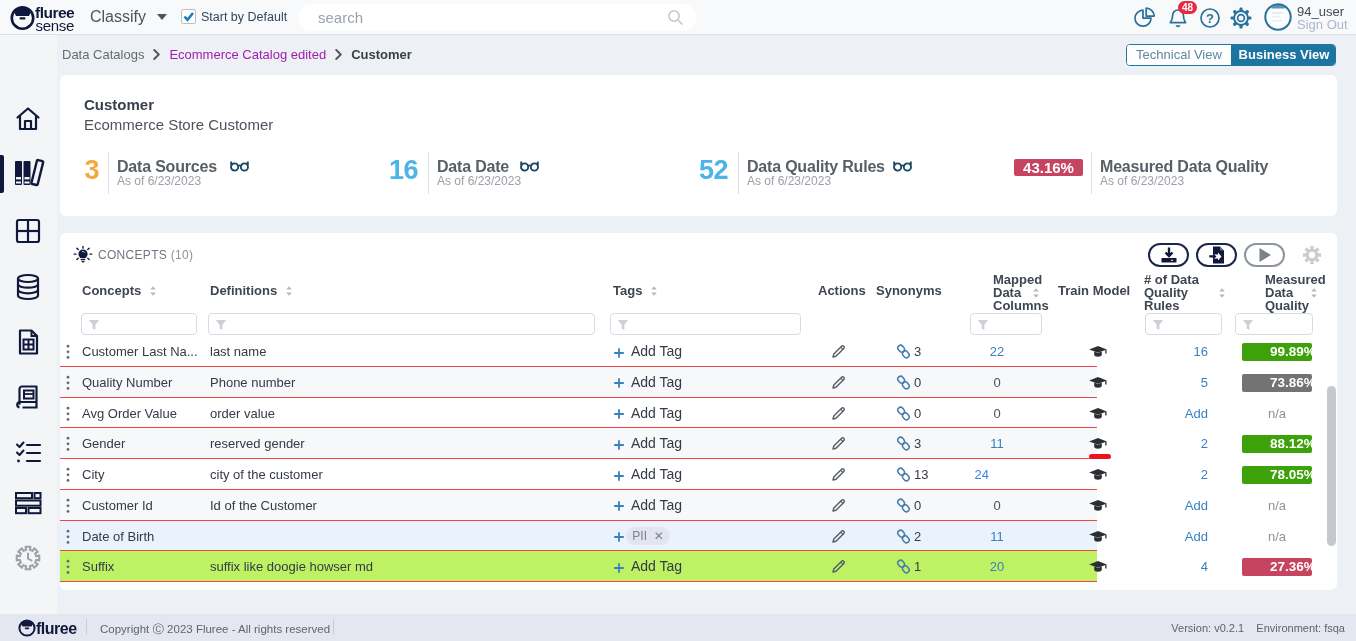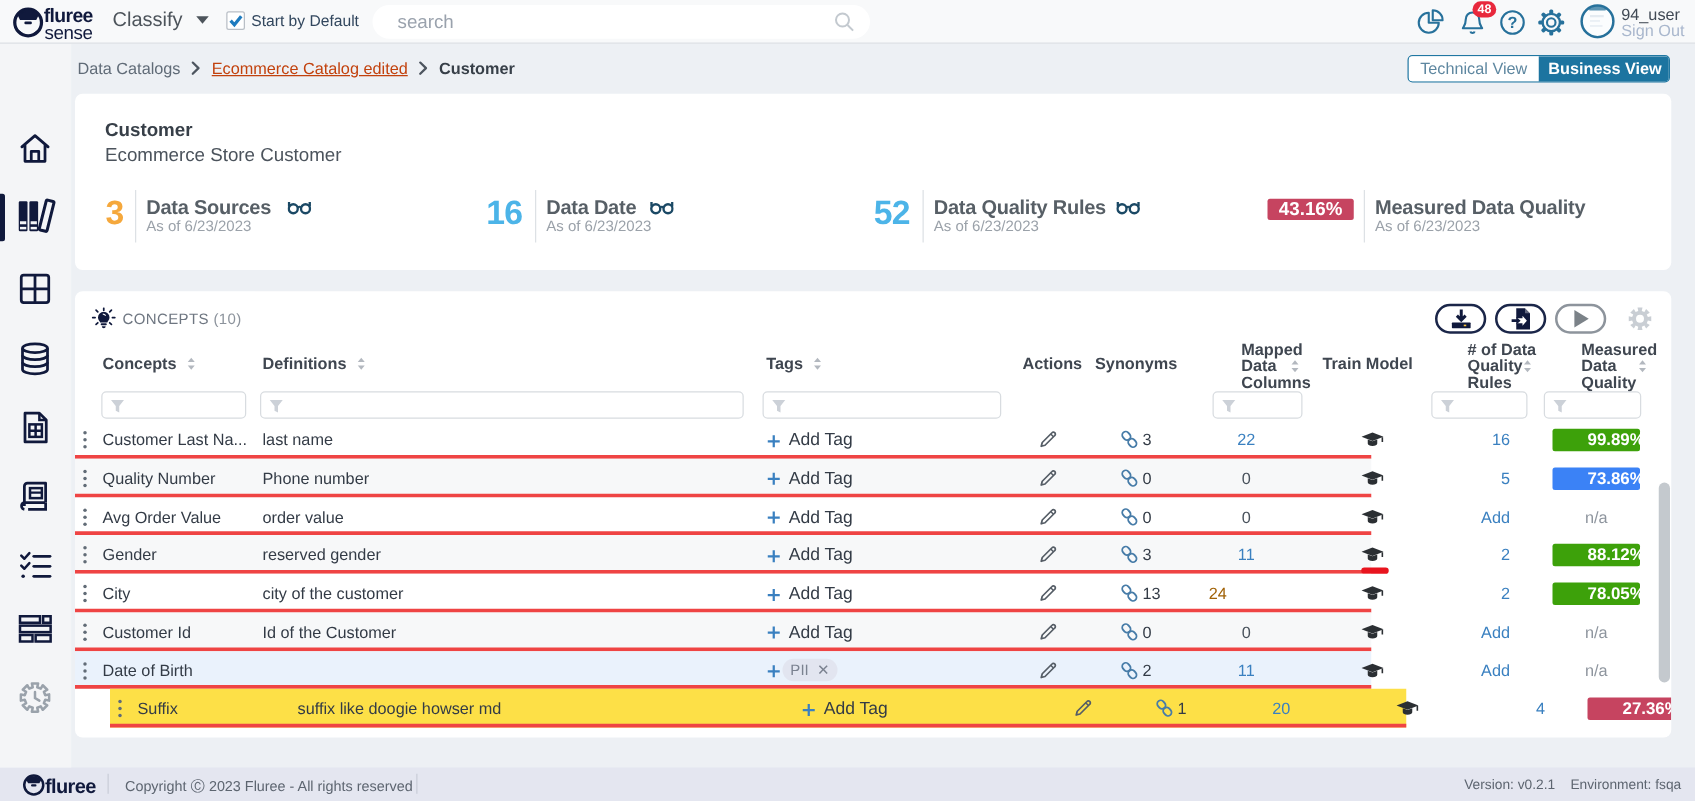--- a/index.html
+++ b/index.html
@@ -24,21 +24,21 @@
 #signout { position:absolute; left:1297px; top:17px; font-size:13px; color:#a9b7cd; }
 
 #sidebar { position:absolute; left:0; top:35px; width:57px; height:579px; background:#f4f5f7; z-index:4; }
 .sicon { position:absolute; left:13px; }
 #activebar { position:absolute; left:0px; top:120px; width:4px; height:38px; background:#10193c; border-radius:0 2px 2px 0; }
 
 #content { position:absolute; left:57px; top:35px; width:1299px; height:579px; background:#edf0f4; }
 #crumb { position:absolute; left:5px; top:12px; font-size:13px; color:#606b77; }
 #crumb .sep { display:inline-block; margin:0 9px; color:#4d555f; }
 #crumb .sep svg { display:inline; vertical-align:-1px; }
-#crumb a { color:#c2410c; text-decoration:underline; }
+#crumb a { color:#a21caf; }
 #crumb b { color:#373f48; font-weight:bold; }
 #toggle { position:absolute; left:1069px; top:9px; width:210px; height:22px; border:1px solid #2077a2; border-radius:4px; overflow:hidden; font-size:13px; background:#fff; }
 #toggle .t1 { position:absolute; left:0; top:0; width:104px; height:22px; background:#fff; color:#5e87a0; text-align:center; line-height:20px; }
 #toggle .t2 { position:absolute; left:104px; top:0; width:106px; height:22px; background:#1c74a0; color:#fff; font-weight:bold; text-align:center; line-height:20px; }
 
 #statcard { position:absolute; left:3px; top:40px; width:1277px; height:141px; background:#fff; border-radius:6px; }
 #statcard .title { position:absolute; left:24px; top:21px; font-size:15px; font-weight:bold; color:#373f48; }
 #statcard .subtitle { position:absolute; left:24px; top:41px; font-size:15px; color:#4b535c; }
 .statnum { position:absolute; font-size:27px; font-weight:bold; top:83px; line-height:24px; letter-spacing:-0.5px; }
 .statdiv { position:absolute; top:77px; width:1px; height:42px; background:#dde1e5; }
@@ -54,21 +54,21 @@
 .pillbtn svg { position:absolute; left:50%; top:50%; transform:translate(-50%,-50%); }
 
 #thead { position:absolute; left:0; top:39px; width:1277px; height:41px; font-size:13px; font-weight:bold; color:#3f4650; }
 .th { position:absolute; white-space:nowrap; }
 .th .sort svg { display:inline; vertical-align:-2px; }
 .th3 { line-height:13px; white-space:normal;margin-left:28px; }
 #tfilter { position:absolute; left:0; top:80px; width:1277px; height:24px; }
 .fin { position:absolute; top:0px; height:22px; background:#fff; border:1px solid #d8dce0; border-radius:4px; }
 .fin svg { position:absolute; left:6px; top:5px; }
 #tbody { position:absolute; left:0; top:103px; width:1277px; height:247px; overflow:hidden; }
-.row { position:absolute; left:0; width:1037px; height:30.75px; border-bottom:3px solid #ef4444; }
+.row { position:absolute; left:0; width:1037px; height:30.75px; border-bottom:1px solid #ef4444; }
 .row .c { position:absolute; top:0; height:31px; line-height:31px; font-size:13px; color:#333b46; white-space:nowrap; }
 .row .c svg { display:inline; vertical-align:middle; }
 .blue { color:#3a80c0; }
 .badge { position:absolute; top:7px; width:70px; height:18px; border-radius:2px; color:#fff; font-weight:bold; font-size:13.5px; text-align:center; line-height:18px;padding-left:28px; }
 .na { position:absolute; width:70px; text-align:center; color:#8d949d; font-size:13px; line-height:31px; }
 #scrollbar { position:absolute; left:1266px; top:103px; width:10px; height:247px; }
 #scrollthumb { position:absolute; left:0.5px; top:50px; width:9px; height:160px; background:#c4c9ce; border-radius:5px; }
 
 #footer { position:absolute; left:0; top:614px; width:1356px; height:27px; background:#e4e6f0; }
 #footer .cp { position:absolute; left:100px; top:8px; font-size:11.5px; color:#5d6570; }
@@ -345,21 +345,21 @@
   <div class="th" style="left:758px; top:11px;">Actions</div>
   <div class="th" style="left:816px; top:11px;">Synonyms</div>
   <div class="th th3" style="left:905px; top:1px; width:58px;">Mapped Data Columns</div>
   <div class="abs" style="left:972px; top:15px;">
             <svg width="8" height="12" viewBox="0 0 8 12" style="">
               <path d="M4 1.2 L6.8 4.6 L1.2 4.6 Z" fill="#b3b8bf"></path>
               <path d="M4 10.8 L6.8 7.4 L1.2 7.4 Z" fill="#b3b8bf"></path>
             </svg>
           </div>
   <div class="th" style="left:998px; top:11px;">Train Model</div>
-  <div class="th th3" style="left:1086px; top:1px; width:62px;"># of Data Quality Rules</div>
+  <div class="th th3" style="left:1056px; top:1px; width:62px;"># of Data Quality Rules</div>
   <div class="abs" style="left:1158px; top:15px;">
             <svg width="8" height="12" viewBox="0 0 8 12" style="">
               <path d="M4 1.2 L6.8 4.6 L1.2 4.6 Z" fill="#b3b8bf"></path>
               <path d="M4 10.8 L6.8 7.4 L1.2 7.4 Z" fill="#b3b8bf"></path>
             </svg>
           </div>
   <div class="th th3" style="left:1177px; top:1px; width:64px;">Measured Data Quality</div>
   <div class="abs" style="left:1250px; top:15px;">
             <svg width="8" height="12" viewBox="0 0 8 12" style="">
               <path d="M4 1.2 L6.8 4.6 L1.2 4.6 Z" fill="#b3b8bf"></path>
@@ -473,21 +473,21 @@
   <div class="c" style="left:907px; width:60px; text-align:center; color:#49525c;">0</div>
   <div class="abs" style="left:1029px; top:9px;">
               <svg width="18" height="13" viewBox="0 0 18 13" style="">
                 <path d="M9 1 L17.8 4.4 L9 7.8 L0.2 4.4 Z" fill="#2b2f33"></path>
                 <path d="M5.2 6.6 L5.2 9.8 C5.2 10.9 6.8 11.8 9 11.8 C11.2 11.8 12.8 10.9 12.8 9.8 L12.8 6.6 L9 8 Z" fill="#2b2f33"></path>
                 <line x1="16.9" y1="4.8" x2="16.9" y2="8.6" stroke="#2b2f33" stroke-width="1.3"></line>
               </svg>
             </div>
 
   <div class="c" style="left:1068px; width:80px; text-align:right; color:#3a80c0;">5</div>
-  <div class="badge" style="left:1182px; background:#3b82f6;">73.86%</div>
+  <div class="badge" style="left:1182px; background:#737373;">73.86%</div>
 </div>
 <div class="row" style="top:61.50px; background:#fff;">
   <div class="abs" style="left:6px; top:8px;">
               <svg width="4" height="16" viewBox="0 0 4 16" style="">
                 <circle cx="2" cy="2.2" r="1.4" fill="#626c77"></circle>
                 <circle cx="2" cy="7.8" r="1.4" fill="#626c77"></circle>
                 <circle cx="2" cy="13.399999999999999" r="1.4" fill="#626c77"></circle>
               </svg>
             </div>
   <div class="c" style="left:22px;">Avg Order Value</div>
@@ -586,21 +586,21 @@
             </div>
   <div class="abs" style="left:836px; top:8px;">
               <svg width="15" height="15" viewBox="0 0 15 15" style="">
                 <g transform="rotate(-40 7.5 7.5)">
                   <rect x="4.7" y="0.2" width="5.6" height="7.2" rx="2.8" fill="none" stroke="#477ca8" stroke-width="1.5"></rect>
                   <rect x="4.7" y="7.6" width="5.6" height="7.2" rx="2.8" fill="none" stroke="#477ca8" stroke-width="1.5"></rect>
                 </g>
               </svg>
             </div>
   <div class="c blue" style="left:854px;">13</div>
-  <div class="c" style="left:907px; width:60px; text-align:left; color:#a16207;">24</div>
+  <div class="c" style="left:869px; width:60px; text-align:right; color:#3b82f6;">24</div>
   <div class="abs" style="left:1029px; top:9px;">
               <svg width="18" height="13" viewBox="0 0 18 13" style="">
                 <path d="M9 1 L17.8 4.4 L9 7.8 L0.2 4.4 Z" fill="#2b2f33"></path>
                 <path d="M5.2 6.6 L5.2 9.8 C5.2 10.9 6.8 11.8 9 11.8 C11.2 11.8 12.8 10.9 12.8 9.8 L12.8 6.6 L9 8 Z" fill="#2b2f33"></path>
                 <line x1="16.9" y1="4.8" x2="16.9" y2="8.6" stroke="#2b2f33" stroke-width="1.3"></line>
               </svg>
             </div>
 
   <div class="c" style="left:1068px; width:80px; text-align:right; color:#3a80c0;">2</div>
   <div class="badge" style="left:1182px; background:#3da10a;">78.05%</div>
@@ -679,21 +679,21 @@
               <svg width="18" height="13" viewBox="0 0 18 13" style="">
                 <path d="M9 1 L17.8 4.4 L9 7.8 L0.2 4.4 Z" fill="#2b2f33"></path>
                 <path d="M5.2 6.6 L5.2 9.8 C5.2 10.9 6.8 11.8 9 11.8 C11.2 11.8 12.8 10.9 12.8 9.8 L12.8 6.6 L9 8 Z" fill="#2b2f33"></path>
                 <line x1="16.9" y1="4.8" x2="16.9" y2="8.6" stroke="#2b2f33" stroke-width="1.3"></line>
               </svg>
             </div>
 
   <div class="c" style="left:1068px; width:80px; text-align:right; color:#3a80c0;">Add</div>
   <div class="na" style="left:1182px;">n/a</div>
 </div>
-<div class="row" style="top:215.25px; background:#fde047;margin-left:28px;">
+<div class="row" style="top:215.25px; background:#bef264;">
   <div class="abs" style="left:6px; top:8px;">
               <svg width="4" height="16" viewBox="0 0 4 16" style="">
                 <circle cx="2" cy="2.2" r="1.4" fill="#626c77"></circle>
                 <circle cx="2" cy="7.8" r="1.4" fill="#626c77"></circle>
                 <circle cx="2" cy="13.399999999999999" r="1.4" fill="#626c77"></circle>
               </svg>
             </div>
   <div class="c" style="left:22px;">Suffix</div>
   <div class="c" style="left:150px;">suffix like doogie howser md</div>
   <div class="c" style="left:553px;"><svg width="12" height="12" viewBox="0 0 12 12" style="">

